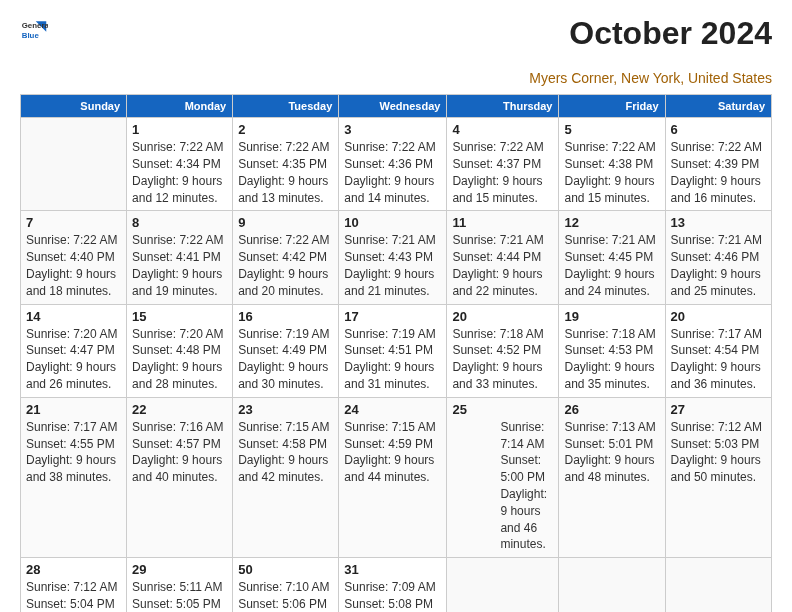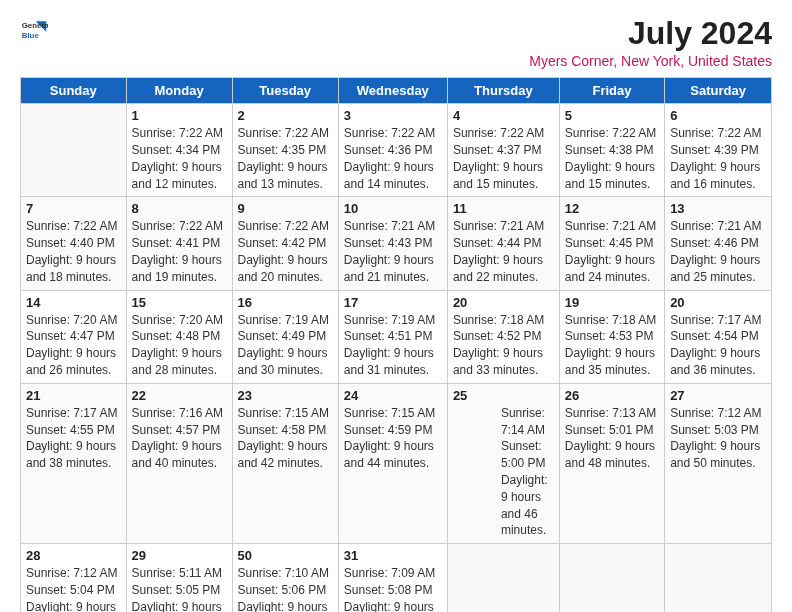--- a/index.html
+++ b/index.html
@@ -36,35 +36,35 @@
       text-align: right;
     }
     .month-title {
       font-size: 32px;
       font-weight: bold;
       color: #222;
       line-height: 1.1;
     }
     .location {
       font-size: 14px;
-      color: #be185d;
-      margin-top: 2px;
+      color: #a16207;
+      margin-top: 19px;
     }
     .calendar {
       width: 100%;
       border-collapse: collapse;
       flex: 1;
     }
     .calendar th {
       background: #1565c0;
       color: #fff;
-      font-size: 13px;
+      font-size: 11px;
       font-weight: bold;
       padding: 5px 6px;
-      text-align: center;
+      text-align: right;
       border: 1px solid #ccc;
     }
     .calendar td {
       vertical-align: top;
       border: 1px solid #ccc;
       padding: 4px 5px;
       width: 113px;
       height: 90px;
     }
     .day-number {
@@ -90,21 +90,21 @@
   <div class="header">
     <div class="logo">
       <svg class="logo-icon" viewBox="0 0 32 32">
         <rect x="0" y="0" width="32" height="32" fill="white"></rect>
         <polygon points="18,6 30,6 30,18" fill="#1565c0"></polygon>
         <text x="2" y="14" font-size="9" font-weight="bold" fill="#333" font-family="Arial">General</text>
         <text x="2" y="25" font-size="9" font-weight="bold" fill="#1565c0" font-family="Arial">Blue</text>
       </svg>
     </div>
     <div class="title-area">
-      <div class="month-title">July 2024</div>
+      <div class="month-title">October 2024</div>
       <div class="location">Myers Corner, New York, United States</div>
     </div>
   </div>
 
   <table class="calendar">
     <thead>
       <tr>
         <th>Sunday</th>
         <th>Monday</th>
         <th>Tuesday</th>

